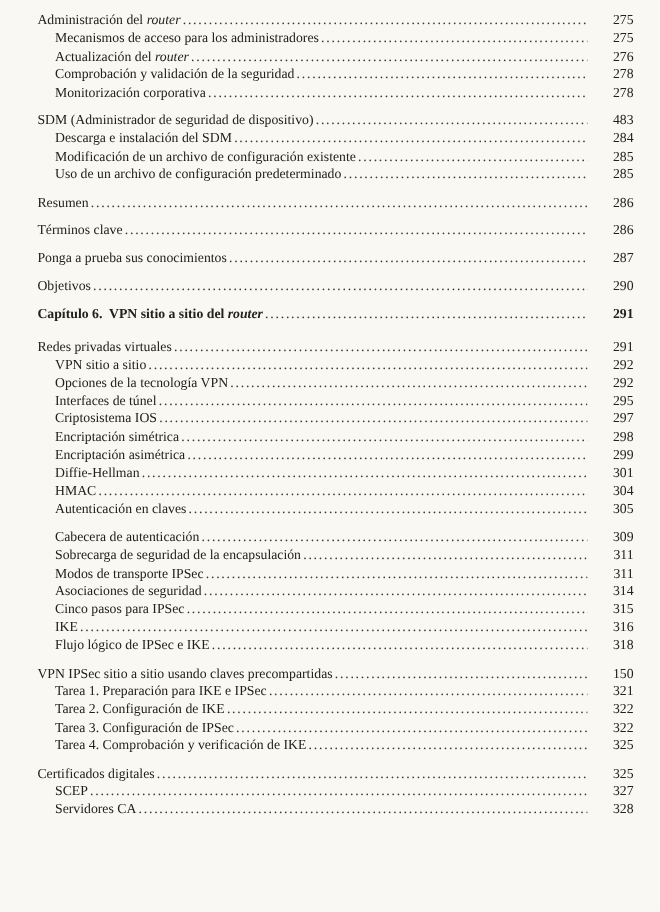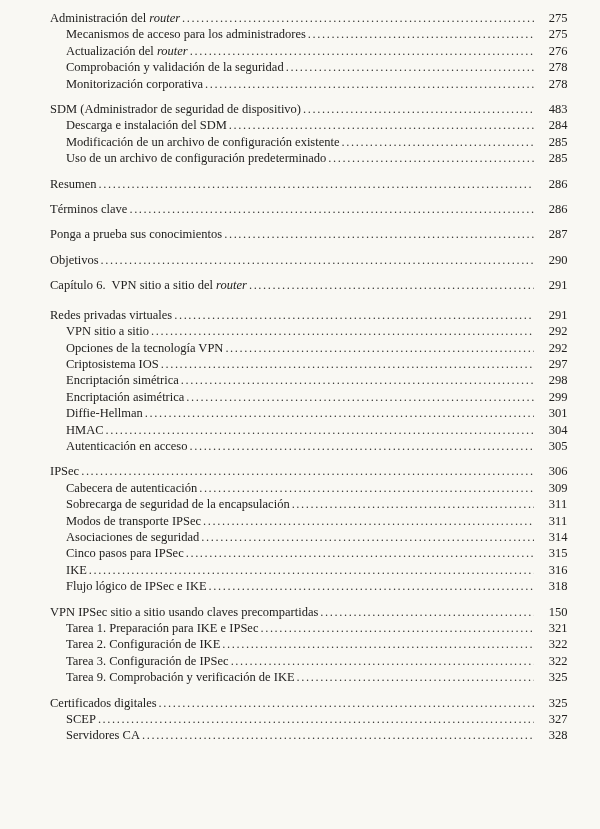--- a/index.html
+++ b/index.html
@@ -12,59 +12,59 @@
     height: 829px;
     overflow: hidden;
     font-family: "Liberation Serif", "DejaVu Serif", serif;
     font-size: 12.5px;
     color: #222120;
   }
   .page {
     box-sizing: border-box;
     width: 600px;
     height: 829px;
-    padding: 10px 24px 6px 48px;
+    padding: 10px 24px 6px 32px;
     background: #f9f8f3;
   }
   .section {
     margin-bottom: 9px;
   }
   .section.chapter {
     margin-top: 5px;
     margin-bottom: 13px;
   }
   .row {
     display: flex;
     align-items: baseline;
     line-height: 16.4px;
     white-space: nowrap;
   }
   .row.level1 { padding-left: 2px; }
   .row.level2 { padding-left: 18px; }
-  .row.bold .label, .row.bold .pagenum { font-weight: normal; }
+  .row.bold .label, .row.bold .pagenum { font-weight: bold; }
   .label {
     flex: 0 0 auto;
     white-space: nowrap;
   }
   .label .italic { font-style: italic; }
   .leader {
     flex: 1 1 auto;
     overflow: hidden;
     white-space: nowrap;
     padding-left: 2px;
     color: #3a3936;
   }
   .leader::after {
     content: "....................................................................................................................................................................................................";
     letter-spacing: 1.6px;
   }
   .pagenum {
     flex: 0 0 auto;
     width: 36px;
-    text-align: center;
+    text-align: right;
     padding-left: 6px;
   }
 </style>
 </head>
 <body>
 
 <div class="page">
   <div>
       <div class="section">
         <div class="row level1">
@@ -160,20 +160,25 @@
           <span class="label"><span>VPN sitio a sitio</span></span>
           <span class="leader"></span>
           <span class="pagenum">292</span>
         </div>
         <div class="row level2">
           <span class="label"><span>Opciones de la tecnología VPN</span></span>
           <span class="leader"></span>
           <span class="pagenum">292</span>
         </div>
         <div class="row level2">
+          <span class="label"><span>Interfaces de túnel</span></span>
+          <span class="leader"></span>
+          <span class="pagenum">295</span>
+        </div>
+        <div class="row level2">
           <span class="label"><span>Criptosistema IOS</span></span>
           <span class="leader"></span>
           <span class="pagenum">297</span>
         </div>
         <div class="row level2">
           <span class="label"><span>Encriptación simétrica</span></span>
           <span class="leader"></span>
           <span class="pagenum">298</span>
         </div>
         <div class="row level2">
@@ -185,31 +190,26 @@
           <span class="label"><span>Diffie-Hellman</span></span>
           <span class="leader"></span>
           <span class="pagenum">301</span>
         </div>
         <div class="row level2">
           <span class="label"><span>HMAC</span></span>
           <span class="leader"></span>
           <span class="pagenum">304</span>
         </div>
         <div class="row level2">
-          <span class="label"><span>Autenticación en acceso</span></span>
+          <span class="label"><span>Autenticación en claves</span></span>
           <span class="leader"></span>
           <span class="pagenum">305</span>
         </div>
       </div>
       <div class="section">
-        <div class="row level1">
-          <span class="label"><span>IPSec</span></span>
-          <span class="leader"></span>
-          <span class="pagenum">306</span>
-        </div>
         <div class="row level2">
           <span class="label"><span>Cabecera de autenticación</span></span>
           <span class="leader"></span>
           <span class="pagenum">309</span>
         </div>
         <div class="row level2">
           <span class="label"><span>Sobrecarga de seguridad de la encapsulación</span></span>
           <span class="leader"></span>
           <span class="pagenum">311</span>
         </div>
@@ -254,21 +254,21 @@
           <span class="label"><span>Tarea 2. Configuración de IKE</span></span>
           <span class="leader"></span>
           <span class="pagenum">322</span>
         </div>
         <div class="row level2">
           <span class="label"><span>Tarea 3. Configuración de IPSec</span></span>
           <span class="leader"></span>
           <span class="pagenum">322</span>
         </div>
         <div class="row level2">
-          <span class="label"><span>Tarea 9. Comprobación y verificación de IKE</span></span>
+          <span class="label"><span>Tarea 4. Comprobación y verificación de IKE</span></span>
           <span class="leader"></span>
           <span class="pagenum">325</span>
         </div>
       </div>
       <div class="section">
         <div class="row level1">
           <span class="label"><span>Certificados digitales</span></span>
           <span class="leader"></span>
           <span class="pagenum">325</span>
         </div>

